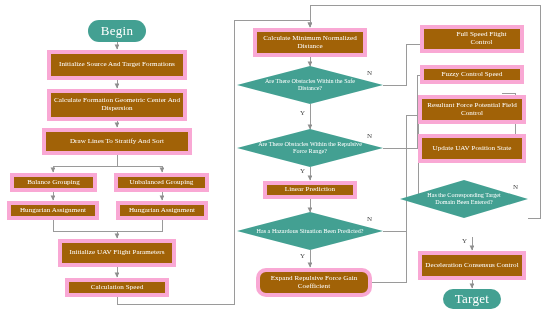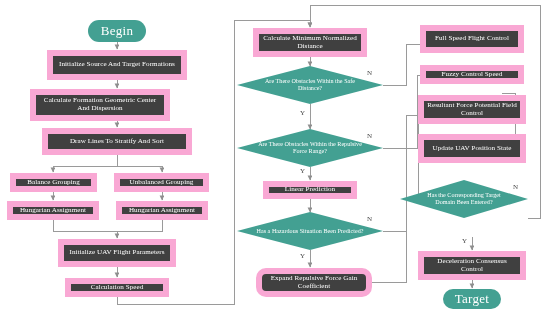--- a/index.html
+++ b/index.html
@@ -30,22 +30,22 @@
     box-sizing: border-box;
     display: flex;
     align-items: center;
     justify-content: center;
     text-align: center;
     color: #ffffff;
     line-height: 1.12;
     z-index: 3;
   }
   .proc {
-    background: #404040;
-    border: 6px solid #f9a8d4;
+    background: #a16207;
+    border: 4px solid #f9a8d4;
     font-size: 7.1px;
     letter-spacing: 0.05px;
     padding: 1px 2px;
   }
   .term {
     background: #43a092;
     border-radius: 999px;
     font-size: 13px;
     letter-spacing: 0.3px;
   }
@@ -145,21 +145,21 @@
   </svg>
 
   <div class="node term" style="left:88px; top:20px; width:58px; height:22px;">
     <span>Begin</span>
   </div>
 
   <div class="node proc" style="left:47px; top:50px; width:140px; height:30px;">
     <span>Initialize Source And Target Formations</span>
   </div>
 
-  <div class="node proc" style="left:30px; top:89px; width:140px; height:32px;align-items:center;">
+  <div class="node proc" style="left:47px; top:89px; width:140px; height:32px;align-items:center;">
     <span>Calculate Formation Geometric Center And Dispersion</span>
   </div>
 
   <div class="node proc" style="left:42px; top:128px; width:150px; height:27px;text-align:center;">
     <span>Draw Lines To Stratify And Sort</span>
   </div>
 
   <div class="node proc" style="left:10px; top:173px; width:87px; height:19px;">
     <span>Balance Grouping</span>
   </div>
@@ -210,21 +210,21 @@
     <svg class="dec-shape" viewBox="0 0 146 38" preserveAspectRatio="none">
       <polygon points="73,0 146,19 73,38 0,19" fill="#43a092"></polygon>
     </svg>
     <span class="dec-label">Has a Hazardous Situation Been Predicted?</span>
   </div>
 
   <div class="node proc" style="left:256px; top:268px; width:116px; height:29px;border-radius:10px;">
     <span>Expand Repulsive Force Gain Coefficient</span>
   </div>
 
-  <div class="node proc" style="left:420px; top:25px; width:104px; height:28px;">
+  <div class="node proc" style="left:420px; top:25px; width:104px; height:28px;padding-left:21px;">
     <span>Full Speed Flight Control</span>
   </div>
 
   <div class="node proc" style="left:420px; top:65px; width:104px; height:19px;">
     <span>Fuzzy Control Speed</span>
   </div>
 
   <div class="node proc" style="left:418px; top:95px; width:108px; height:29px;">
     <span>Resultant Force Potential Field Control</span>
   </div>

